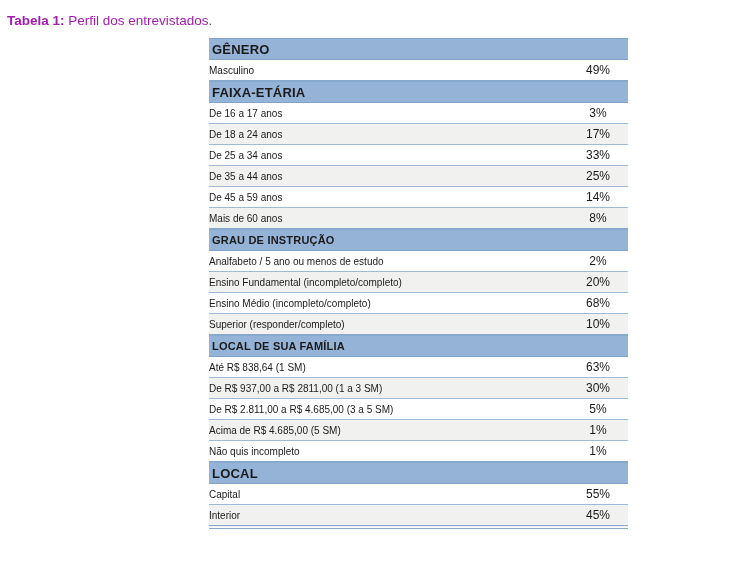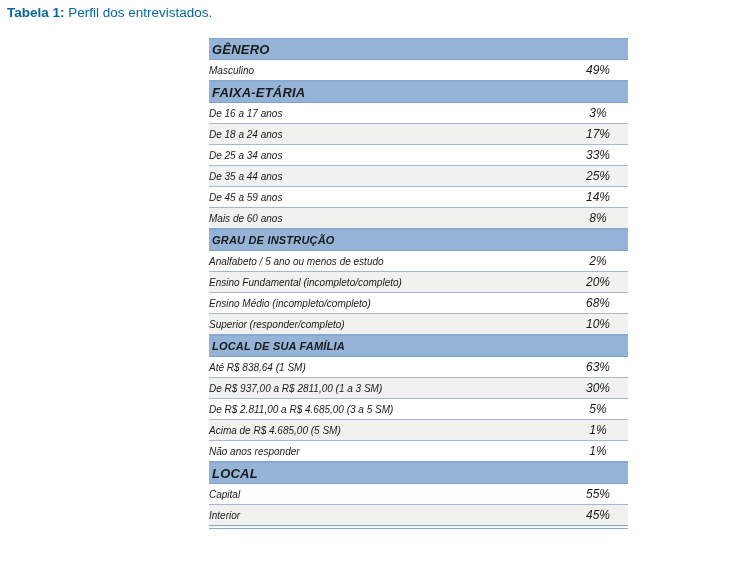--- a/index.html
+++ b/index.html
@@ -13,31 +13,30 @@
   html,body{margin:0;padding:0;background:#ffffff;}
   .page{
     position:relative;
     width:750px;height:570px;
     background:#ffffff;
     font-family:"Liberation Sans",sans-serif;
     color:var(--text);
     overflow:hidden;
   }
   .caption{
-    position:absolute;left:7px;top:5px;
-    font-size:13.5px;line-height:16px;color:#0369a1;
+    position:absolute;left:7px;top:13px;
+    font-size:13.5px;line-height:16px;color:#a21caf;
   }
   .caption .cap-bold{font-weight:bold;}
   table.profile-table{
     position:absolute;left:209px;top:38px;
     width:419px;
     border-collapse:collapse;
     border-spacing:0;
     border-top:1px solid var(--header_border);
-    font-style:italic;
   }
   table.profile-table td{
     padding:0;height:20px;vertical-align:middle;
     white-space:nowrap;
   }
   tr.section-header-row td{
     background:var(--header_bg);
     font-weight:bold;
     font-size:13px;
     letter-spacing:0.2px;
@@ -148,21 +147,21 @@
       </tr>
       <tr class="data-row">
         <td class="row-label">De R$ 2.811,00 a R$ 4.685,00 (3 a 5 SM)</td>
         <td class="row-value">5%</td>
       </tr>
       <tr class="data-row">
         <td class="row-label">Acima de R$ 4.685,00 (5 SM)</td>
         <td class="row-value">1%</td>
       </tr>
       <tr class="data-row">
-        <td class="row-label">Não anos responder</td>
+        <td class="row-label">Não quis incompleto</td>
         <td class="row-value">1%</td>
       </tr>
     </tbody>
 
     <tbody>
       <tr class="section-header-row">
         <td class="section-header" colspan="2">LOCAL</td>
       </tr>
       <tr class="data-row">
         <td class="row-label">Capital</td>

